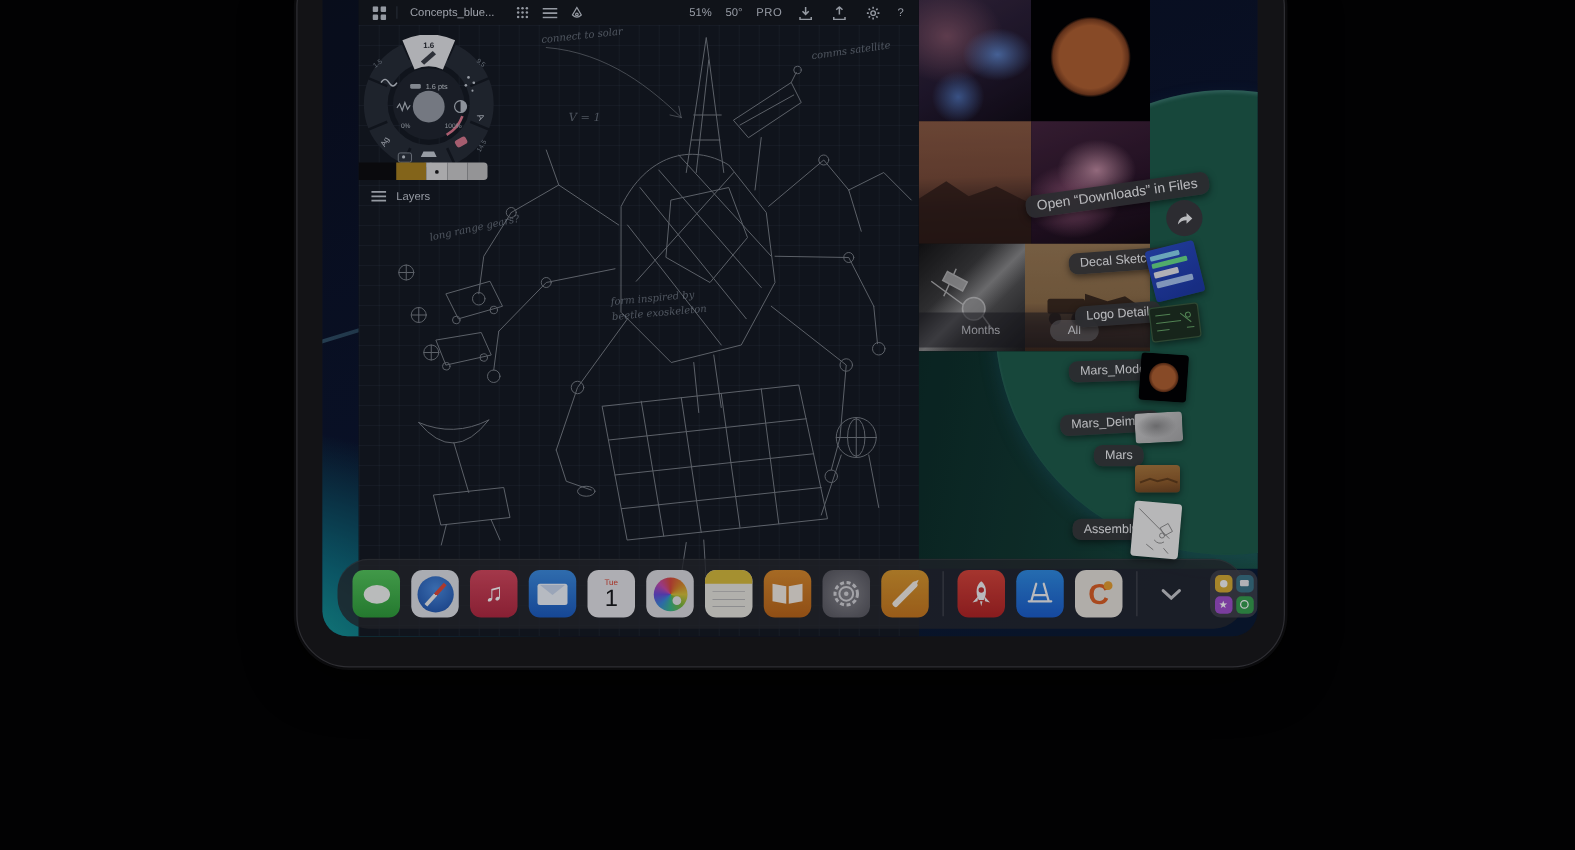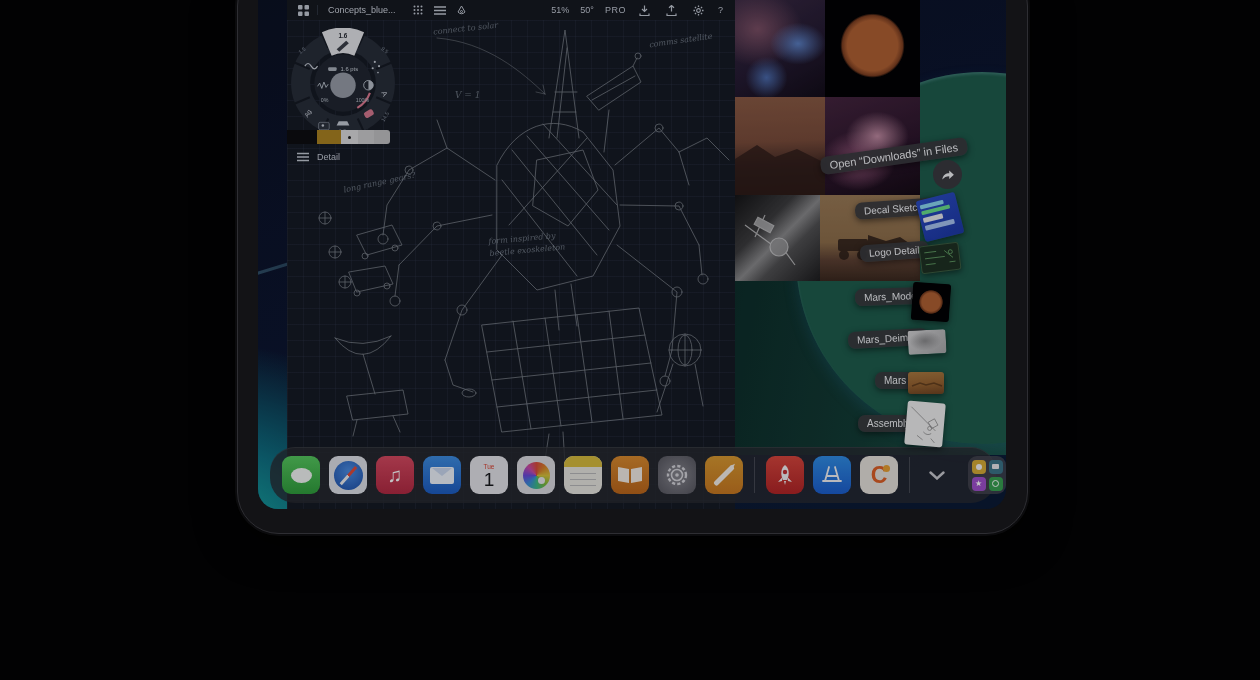--- a/index.html
+++ b/index.html
@@ -215,21 +215,21 @@
         <div class="sw" style="width:16px;background:#cccccc;"></div>
         <div class="sw" style="width:16px;background:#c2c2c2;border-radius:0 3px 3px 0;"></div>
       </div>
 
       <div id="layers-row">
         <svg width="12" height="10" viewBox="0 0 12 10">
             <g stroke="#c3c9d2" stroke-width="1.4">
               <path d="M0,1.5 h12 M0,5 h12 M0,8.5 h12"></path>
             </g>
           </svg>
-        <span>Detail</span>
+        <span>Layers</span>
       </div>
     </div>
 
     <div id="c-toolbar">
       <span class="tb-ic" style="margin-left:8px;">
         <svg width="11" height="11" viewBox="0 0 11 11" fill="#c3c9d2">
             <rect x="0" y="0" width="4.5" height="4.5" rx="1"></rect>
             <rect x="6.5" y="0" width="4.5" height="4.5" rx="1"></rect>
             <rect x="0" y="6.5" width="4.5" height="4.5" rx="1"></rect>
             <rect x="6.5" y="6.5" width="4.5" height="4.5" rx="1"></rect>
@@ -317,20 +317,24 @@
     <div class="ph" style="left:85px;top:195px;width:100px;height:86px;background:
       linear-gradient(180deg,#9a7a54 0%,#8e6e48 55%,#5c4030 76%,#3a281c 100%);">
       <svg width="100" height="86" viewBox="0 0 100 86">
           <g fill="#2c1e16" opacity=".85">
             <rect x="18" y="44" width="30" height="12" rx="2"></rect>
             <circle cx="24" cy="60" r="5"></circle>
             <circle cx="42" cy="60" r="5"></circle>
             <path d="M48,40 l18,6 l14,-4 l12,8 l-44,4 z"></path>
           </g>
         </svg></div>
+    <div id="ph-bar">
+      <span id="ph-months">Months</span>
+      <span id="ph-allpill">All</span>
+    </div>
   </div>
 
   <div class="dlabel" style="left:562px;top:147px;transform:rotate(-8deg);font-size:11px;">Open “Downloads” in Files</div>
   <div id="share-badge">
     <svg width="15" height="14" viewBox="0 0 26 24">
       <path d="M4,20 C5,12 10,9 16,9 V4 L24,11.5 L16,19 V14 C11,14 7,16 4,20 Z" fill="#f2f3f5"></path>
       </svg>
   </div>
 
   <div class="dlabel" style="left:597px;top:200px;transform:rotate(-4deg);">Decal Sketches</div>
@@ -354,21 +358,21 @@
   </div>
 
   <div class="dlabel" style="left:597px;top:288px;transform:rotate(-2deg);">Mars_Model</div>
   <div class="dthumb" style="left:654px;top:283px;width:38px;height:38px;transform:rotate(4deg);
     background:radial-gradient(circle at 50% 50%,#b06030 0 34%,#6e3618 42%,#000 45%),#000;"></div>
 
   <div class="dlabel" style="left:590px;top:330px;transform:rotate(-3deg);">Mars_Deimos</div>
   <div class="dthumb" style="left:650px;top:330px;width:38px;height:24px;transform:rotate(-3deg);
     background:radial-gradient(20px 12px at 45% 45%,#8a8a8a,rgba(140,140,140,0) 80%),linear-gradient(140deg,#d4d4d4,#a8a8a8);"></div>
 
-  <div class="dlabel" style="left:617px;top:372px;">Mars</div>
+  <div class="dlabel" style="left:617px;top:356px;">Mars</div>
   <div class="dthumb" style="left:650px;top:372px;width:36px;height:22px;
     background:linear-gradient(175deg,#ab7a3e 0%,#96622e 55%,#6e4420 100%);">
     <svg width="36" height="22" viewBox="0 0 36 22">
         <path d="M4,14 l8,-3 l6,2 l8,-2 l8,3" stroke="#4e3014" stroke-width="1.5" fill="none" opacity=".7"></path>
       </svg></div>
 
   <div class="dlabel" style="left:600px;top:415px;">Assembly</div>
   <div class="dthumb" style="left:648px;top:402px;width:38px;height:44px;transform:rotate(5deg);background:#f0f0ee;">
     <svg width="38" height="44" viewBox="0 0 38 44">
         <g stroke="#6a6a6a" stroke-width=".7" fill="none" opacity=".8">

